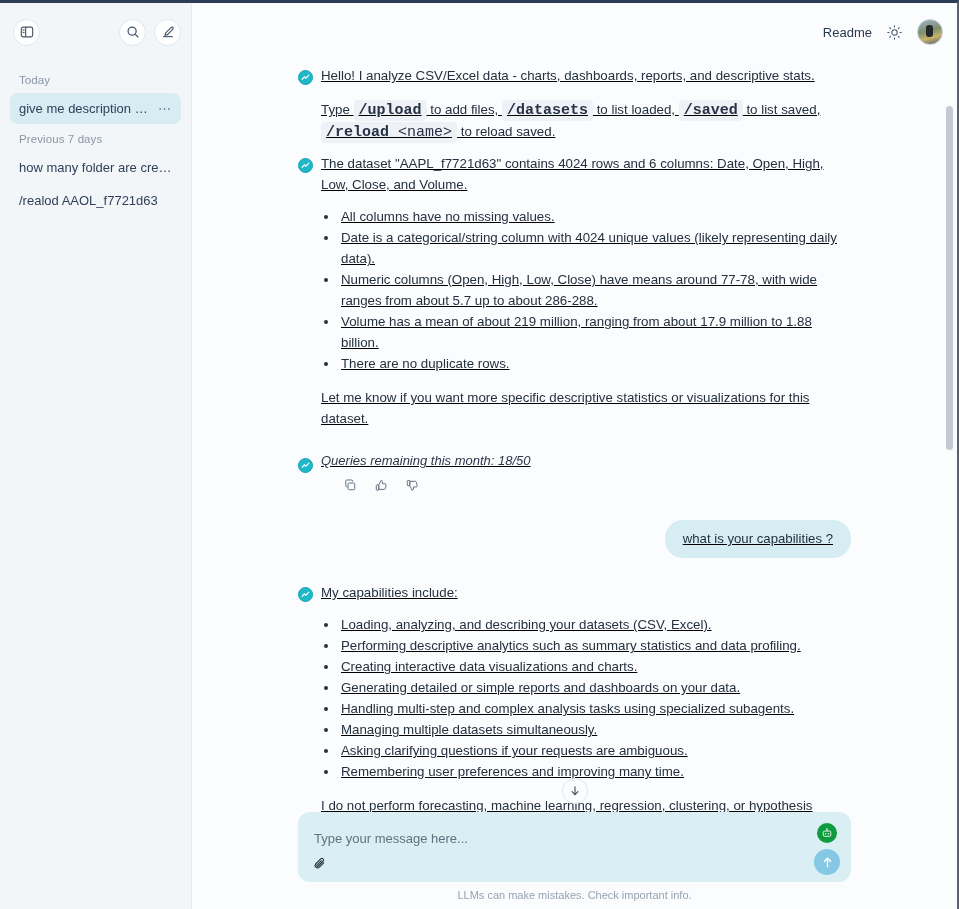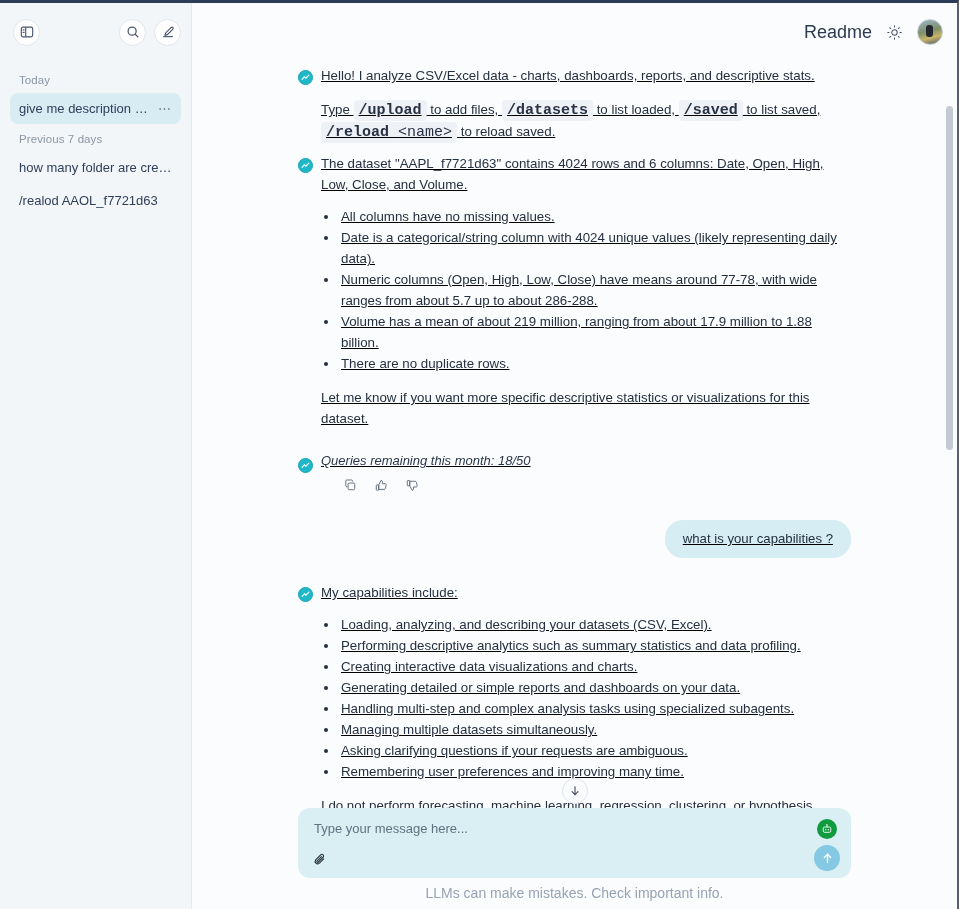--- a/index.html
+++ b/index.html
@@ -90,21 +90,21 @@
   .topbar {
     height: 58px;
     display: flex;
     align-items: center;
     justify-content: flex-end;
     padding-right: 14px;
     gap: 14px;
     flex-shrink: 0;
   }
   .readme-link {
-    font-size: 18px;
+    font-size: 13px;
     color: #2c3a4f;
     cursor: pointer;
   }
   .sun-icon { cursor: pointer; color:#44536b; display:flex; align-items:center;}
   .avatar {
     width: 26px; height: 26px; border-radius: 50%;
     background: linear-gradient(165deg,#9fb5cc 0%, #7d8f6a 45%, #c8b568 70%, #4b5668 100%);
     border: 1px solid #c6cfda;
     position: relative;
     overflow: hidden;
@@ -210,20 +210,21 @@
   .composer {
     position: relative;
     background: #d9eff3;
     border-radius: 12px;
     height: 70px;
     padding: 13px 16px;
   }
   .composer .placeholder {
     font-size: 13px;
     color: #5f7280;
+    margin-top: 6px;
   }
   .clip-icon {
     position: absolute;
     left: 15px; bottom: 11px;
     color: #28313d;
     cursor: pointer;
     display:flex;
   }
   .bot-badge {
     position: absolute;
@@ -239,21 +240,21 @@
     right: 11px; bottom: 7px;
     width: 26px; height: 26px;
     border-radius: 50%;
     background: #84c8e3;
     display:flex; align-items:center; justify-content:center;
     cursor: pointer;
     color: #ffffff;
   }
   .footnote {
     text-align: center;
-    font-size: 14px;
+    font-size: 11px;
     color: #97a3b2;
     padding: 7px 0 8px 0;
   }
   
   .vscroll {
     position: absolute;
     right: 4px; top: 45px;
     width: 7px;
     height: 344px;
     border-radius: 4px;

